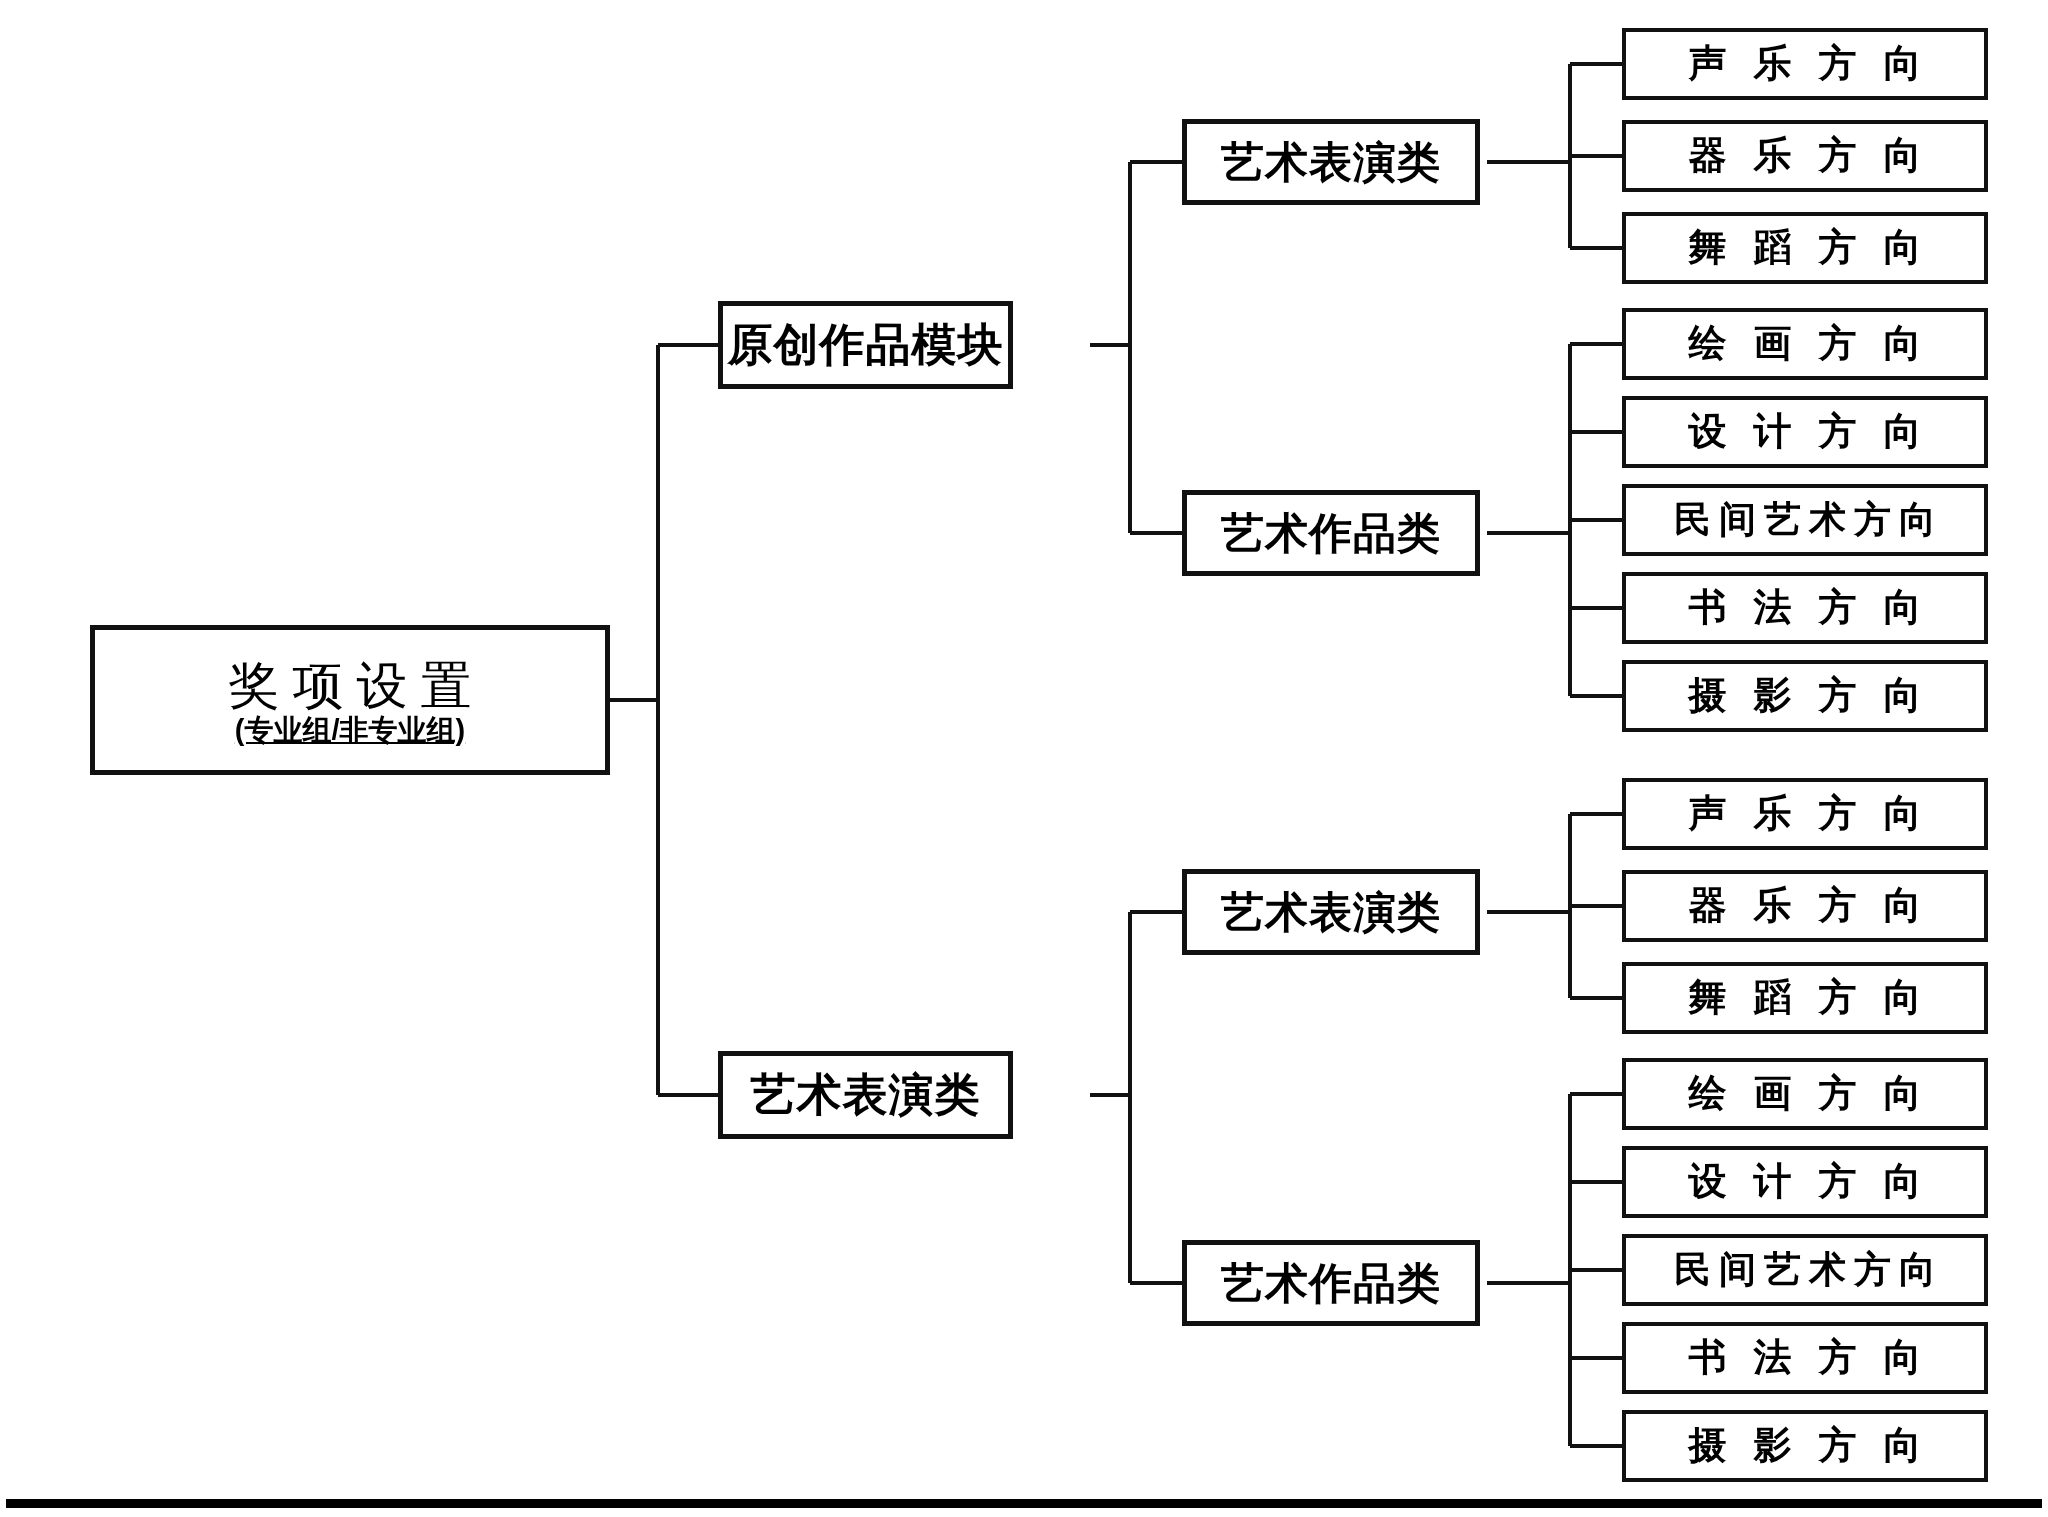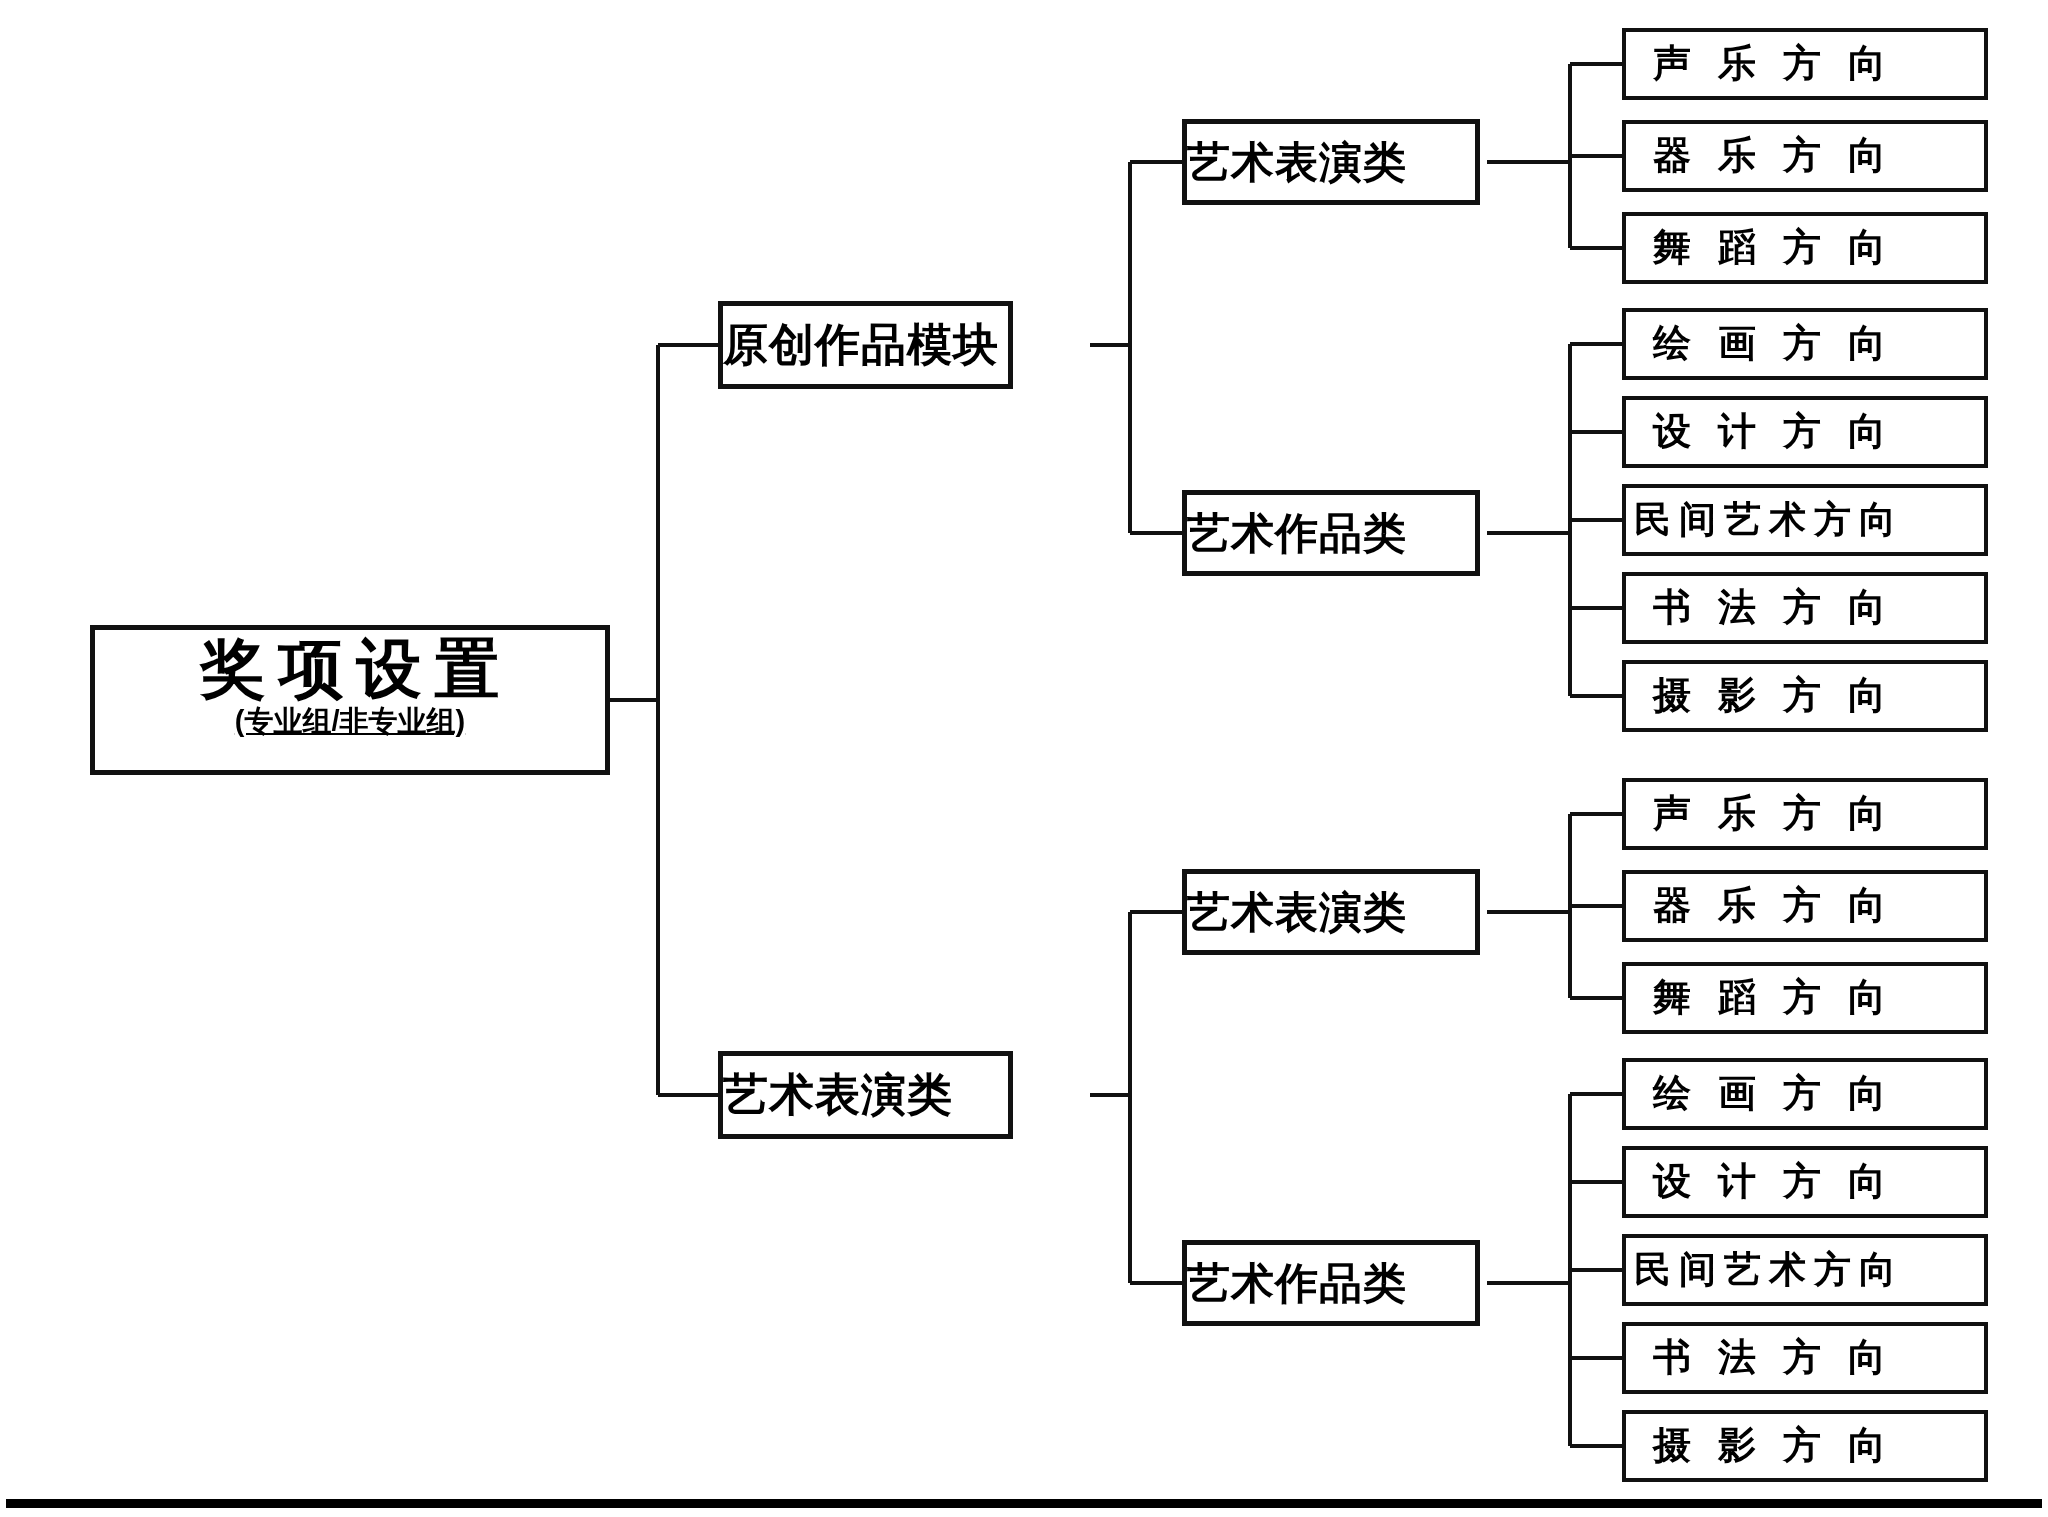--- a/index.html
+++ b/index.html
@@ -26,41 +26,42 @@
     height: 1517px;
     pointer-events: none;
   }
   .node {
     position: absolute;
     box-sizing: border-box;
     background: #ffffff;
     border: 4px solid #111111;
     display: flex;
     align-items: center;
+    justify-content: center;
     text-align: center;
     color: #000000;
     font-weight: bold;
     line-height: 1.08;
     white-space: nowrap;
     z-index: 2;
   }
   .node.root {
     left: 90px;
     top: 625px;
     width: 520px;
     height: 150px;
     border-width: 5px;
     flex-direction: column;
     padding-top: 4px;
   }
   .root .line1 {
-    font-size: 65px;
+    font-size: 51px;
     letter-spacing: 13px;
     text-indent: 13px;
-    font-weight: 700;
+    font-weight: 400;
   }
   .root .line2 {
     font-size: 29px;
     letter-spacing: 0px;
     font-weight: 900;
     margin-top: 2px;
     text-decoration: underline;
   }
   .node.module {
     left: 718px;

